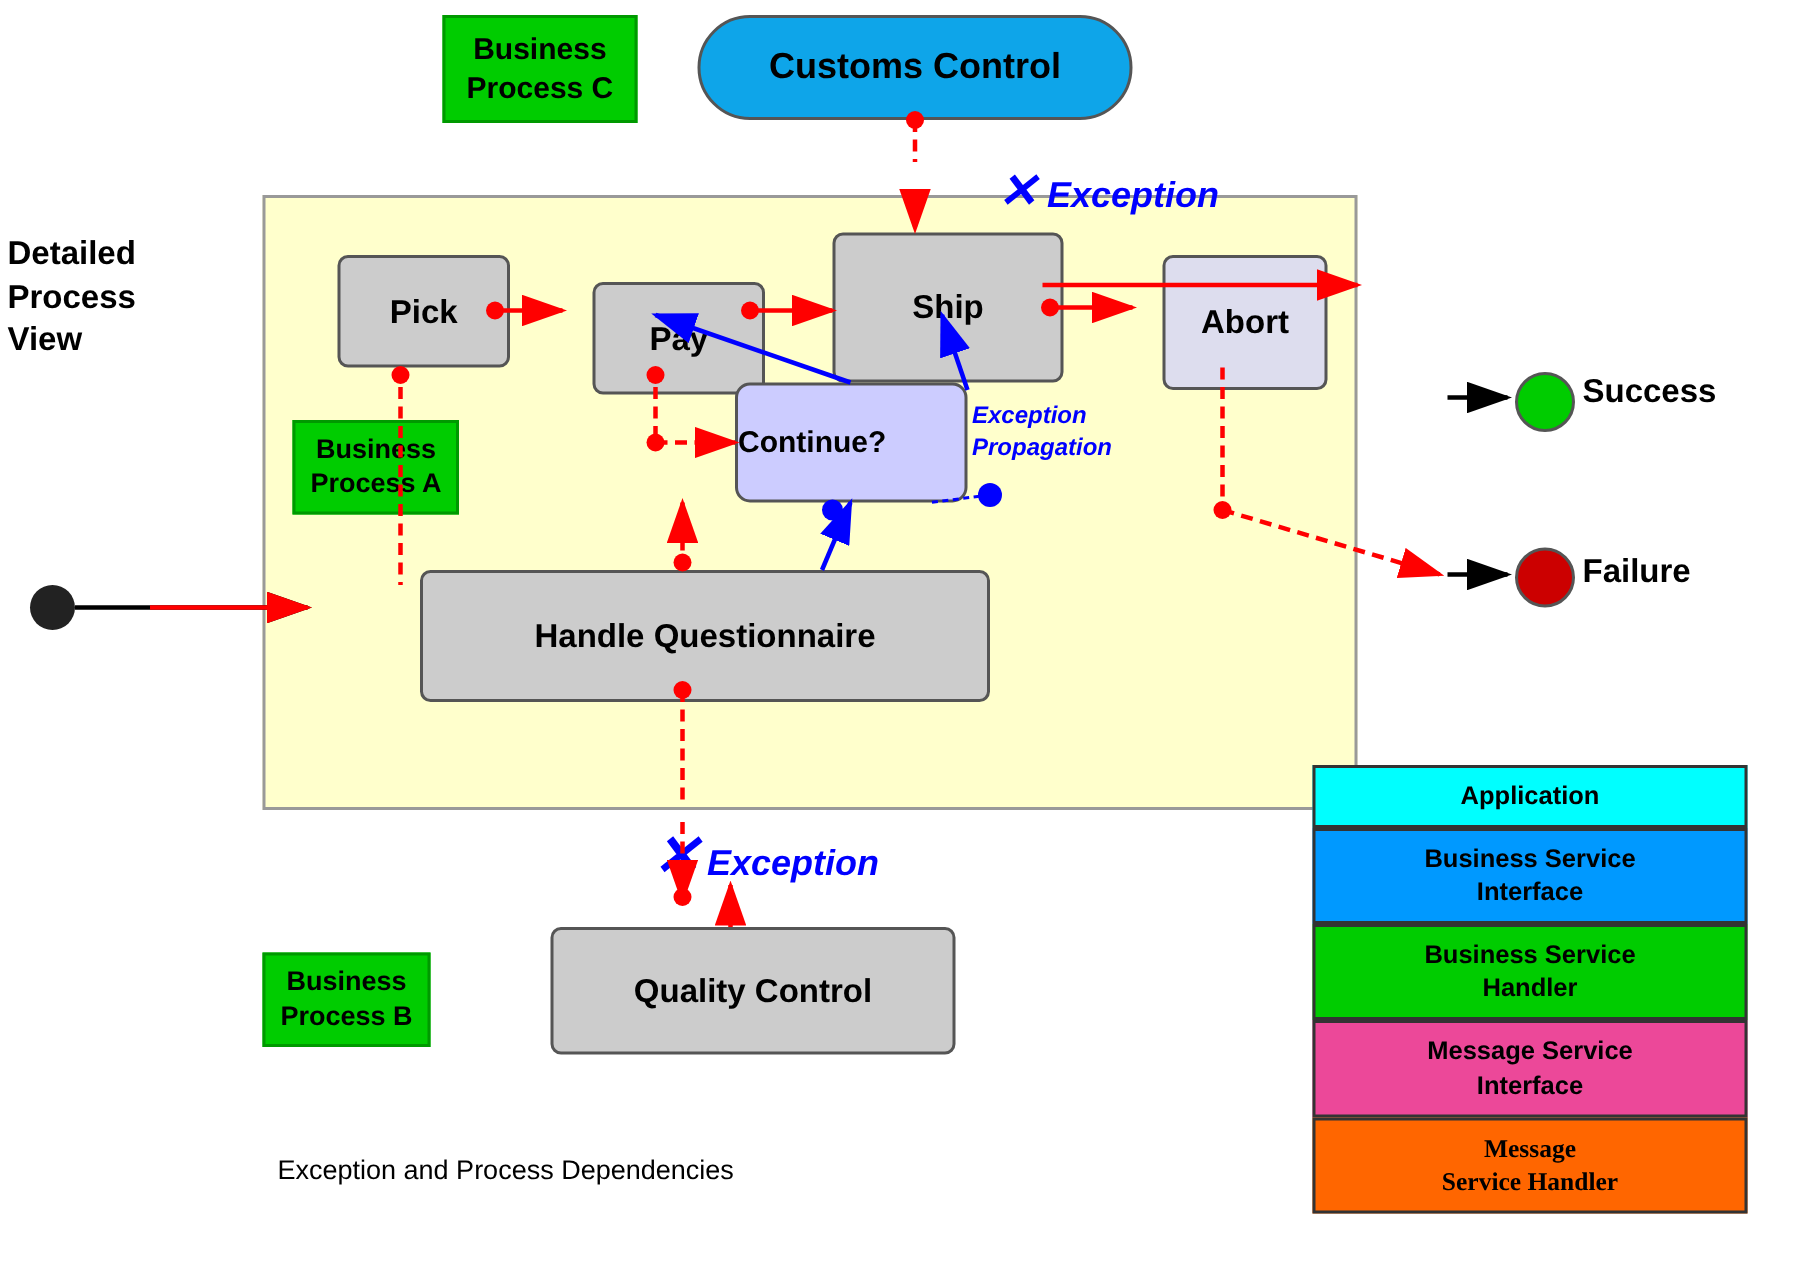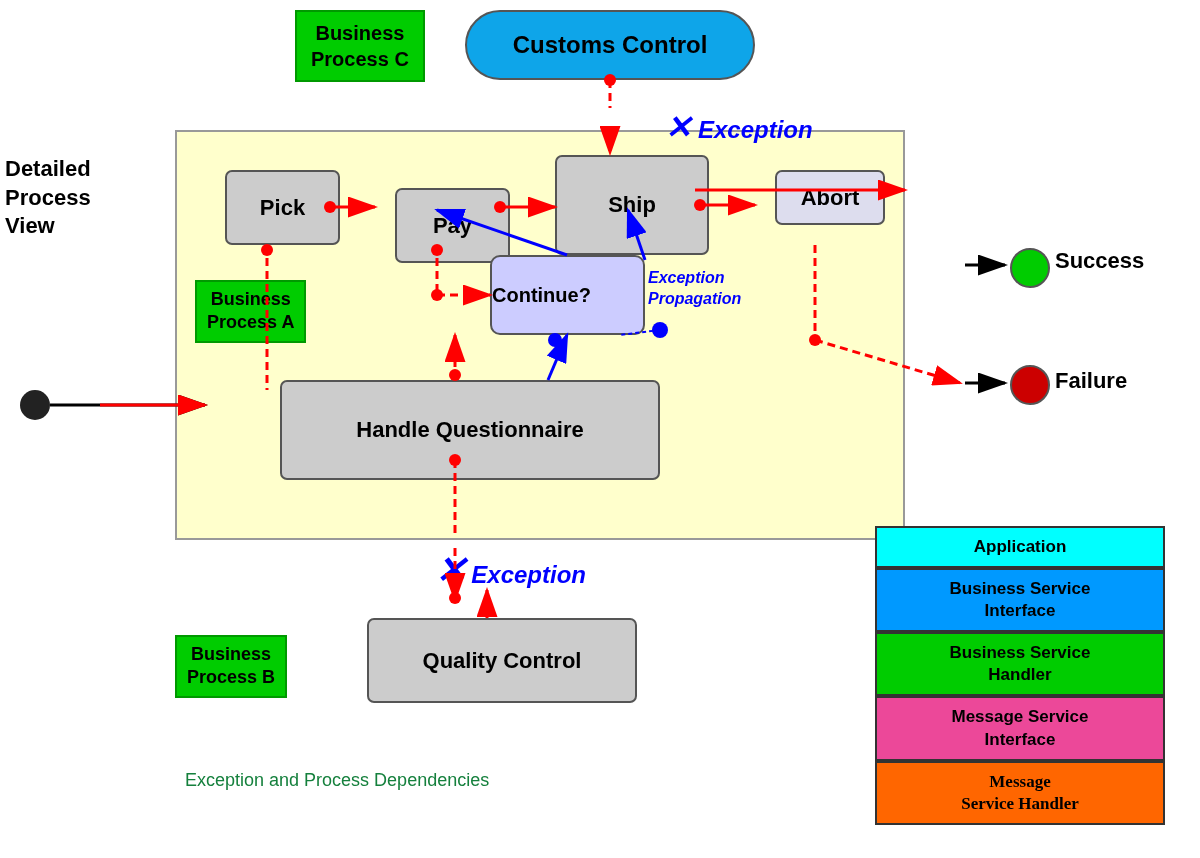--- a/index.html
+++ b/index.html
@@ -40,21 +40,21 @@
       font-weight: bold;
       line-height: 1.3;
     }
 
     
     .caption {
       position: absolute;
       top: 770px;
       left: 185px;
       font-size: 18px;
-      color: #15803d;
+      color: #000000;
     }
 
     
     .process-node {
       position: absolute;
       background: #ccc;
       border: 2px solid #555;
       border-radius: 7px;
       display: flex;
       align-items: center;
@@ -131,21 +131,20 @@
       border-radius: 50%;
       border: 2px solid #555;
     }
 
     
     .legend-box {
       position: absolute;
       top: 510px;
       left: 875px;
       width: 290px;
-      margin-top: 16px;
     }
 
     .legend-row {
       width: 100%;
       padding: 8px 10px;
       font-size: 17px;
       font-weight: bold;
       text-align: center;
       border: 2px solid #333;
       line-height: 1.3;
@@ -226,37 +225,37 @@
   </div>
 
   <div class="process-node" style="top:188px; left:380px; width:115px; height:75px;">
     <span>Pay</span>
   </div>
 
   <div class="process-node" style="top:155px; left:540px; width:154px; height:100px;">
     <span>Ship</span>
   </div>
 
-  <div class="process-node" style="top:170px; left:760px; width:110px; height:55px; background:#dde;">
+  <div class="process-node" style="top:170px; left:760px; width:110px; height:90px; background:#dde;">
     <span>Abort</span>
   </div>
 
   <div class="bp-label" style="top:280px; left:195px;">
     <span>Business<br>Process A</span>
   </div>
 
   <div class="continue-node">
     <span>Continue?</span>
   </div>
 
   <div class="exc-prop">
     <span>Exception<br>Propagation</span>
   </div>
 
-  <div class="process-node" style="top:380px; left:265px; width:380px; height:100px;">
+  <div class="process-node" style="top:380px; left:265px; width:380px; height:88px;">
     <span>Handle Questionnaire</span>
   </div>
 
   <div style="position:absolute; top:548px; left:435px;">
     <span style="font-size:38px; color:blue; font-weight:bold; font-style:italic;">✕</span>
     <span style="font-size:24px; font-weight:bold; font-style:italic; color:blue;">Exception</span>
   </div>
 
   <div class="bp-label" style="top:635px; left:175px;">
     <span>Business<br>Process B</span>

